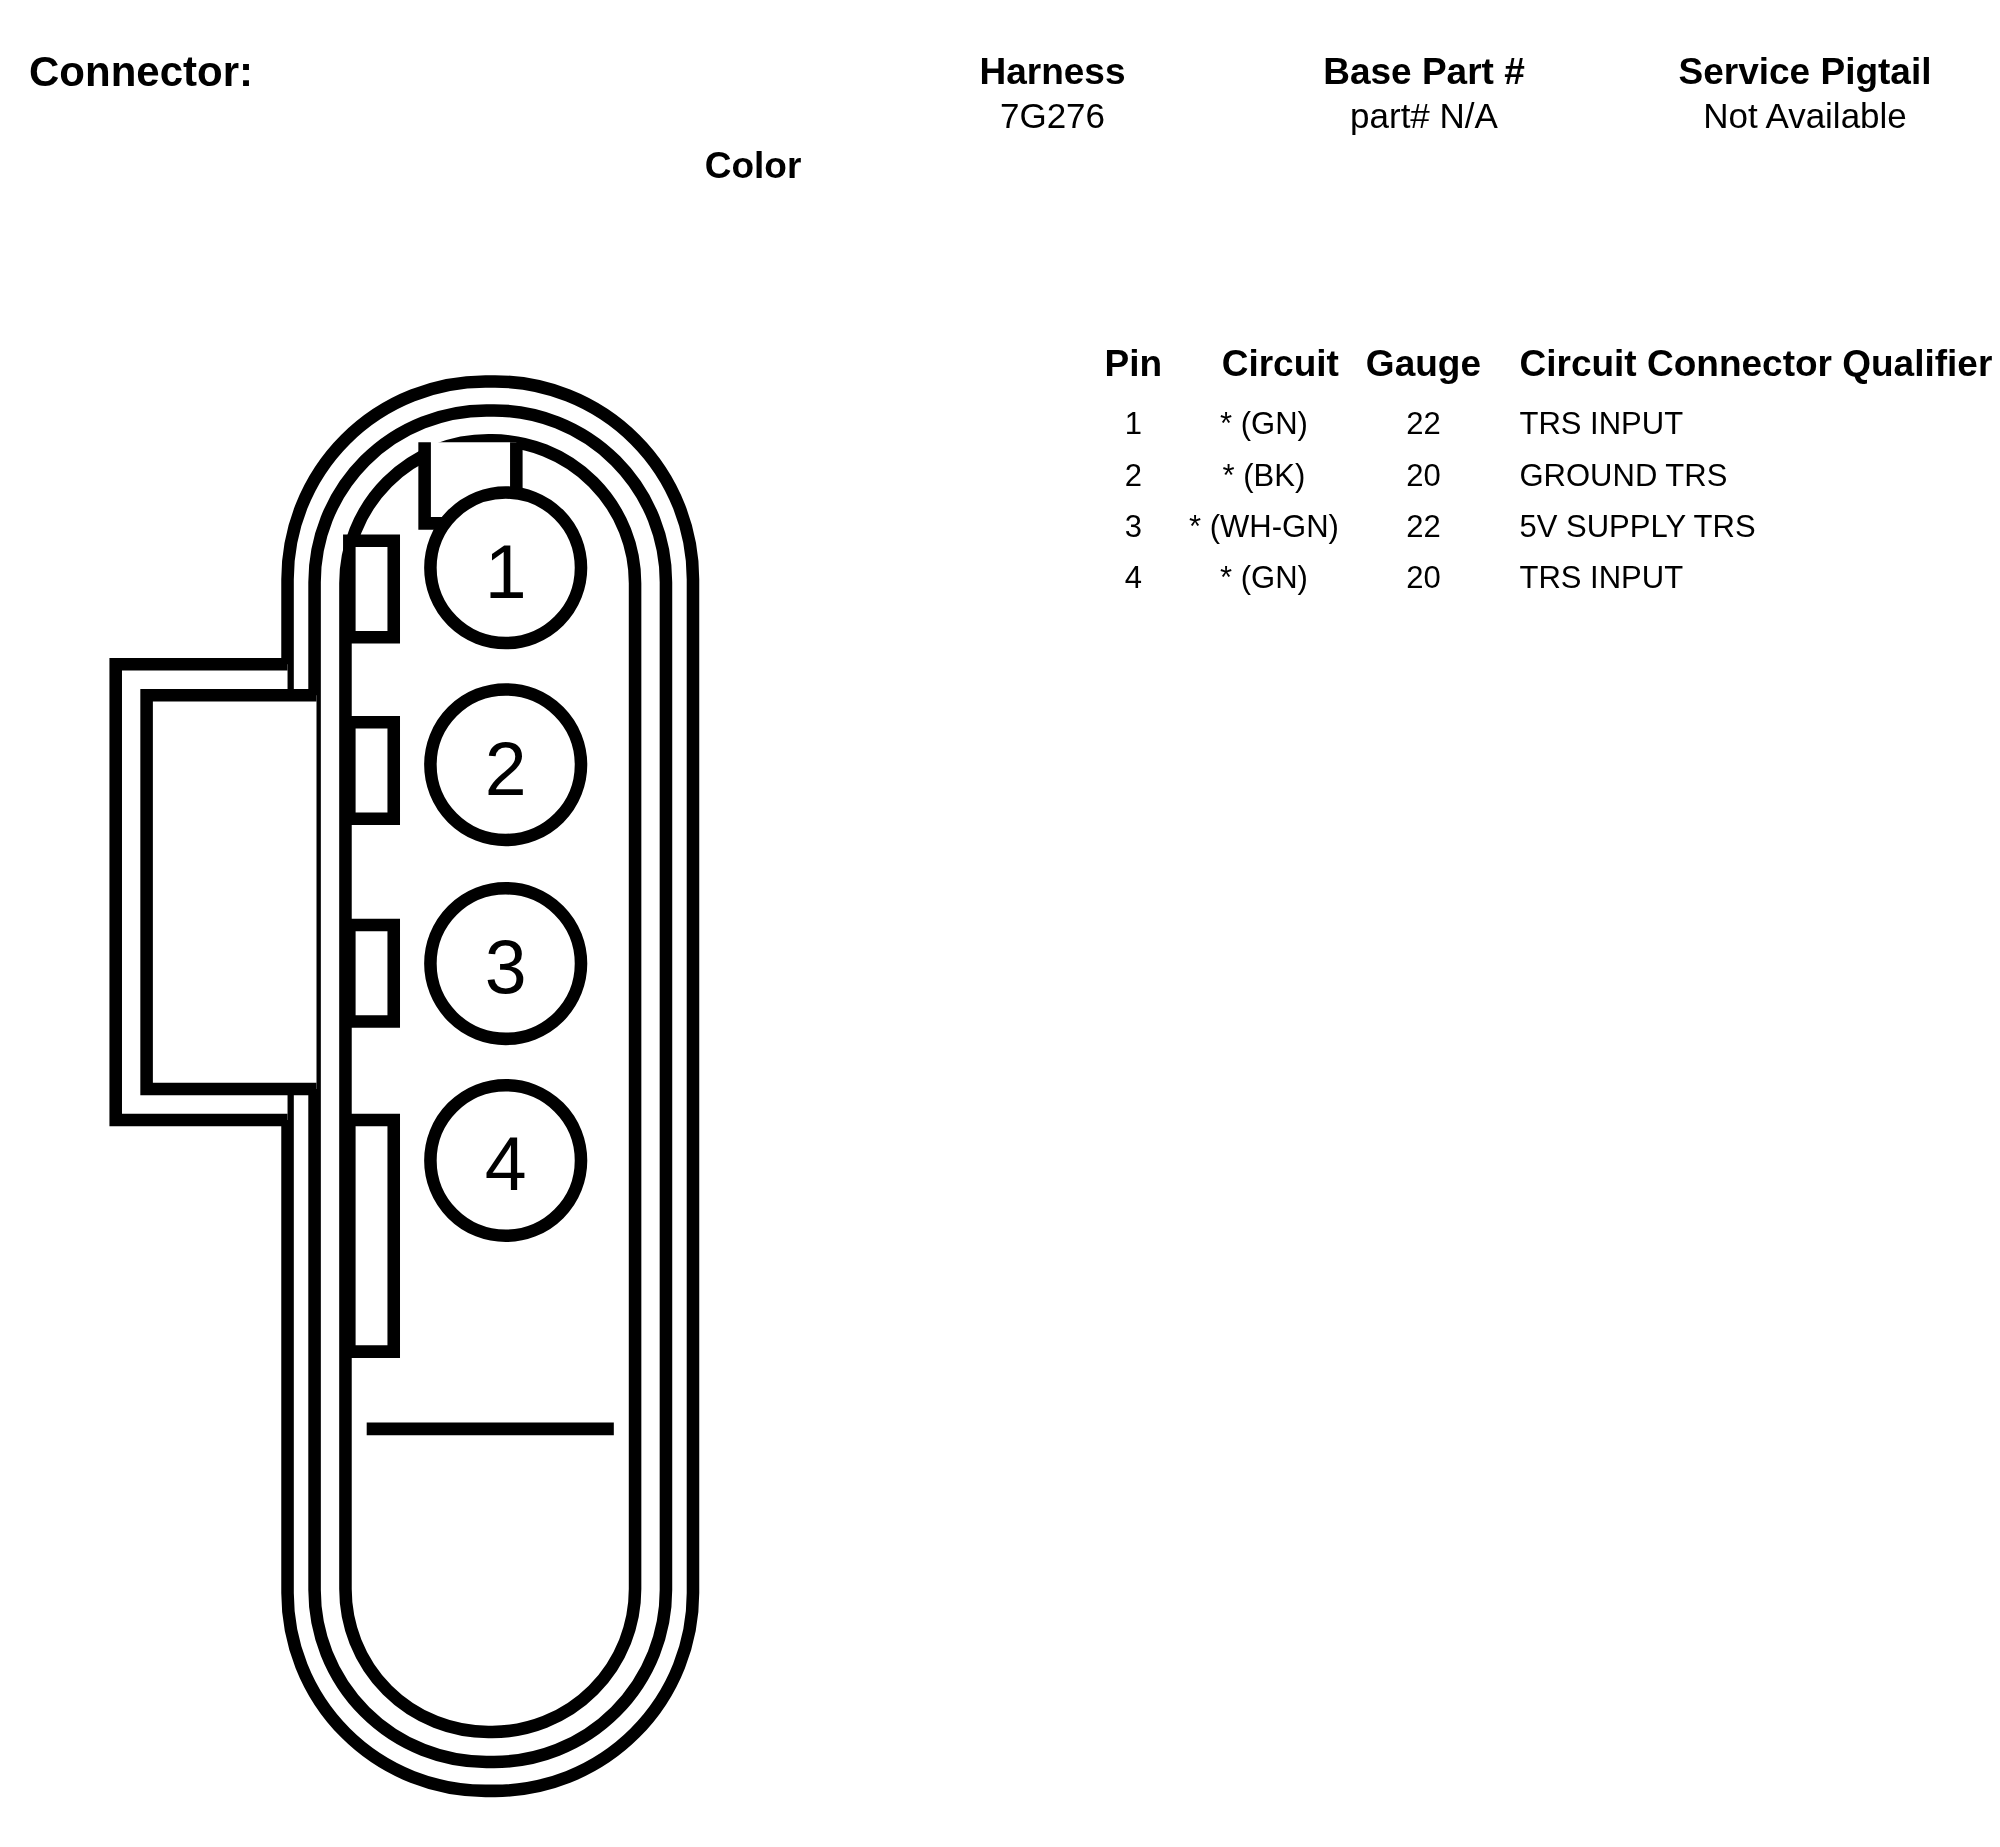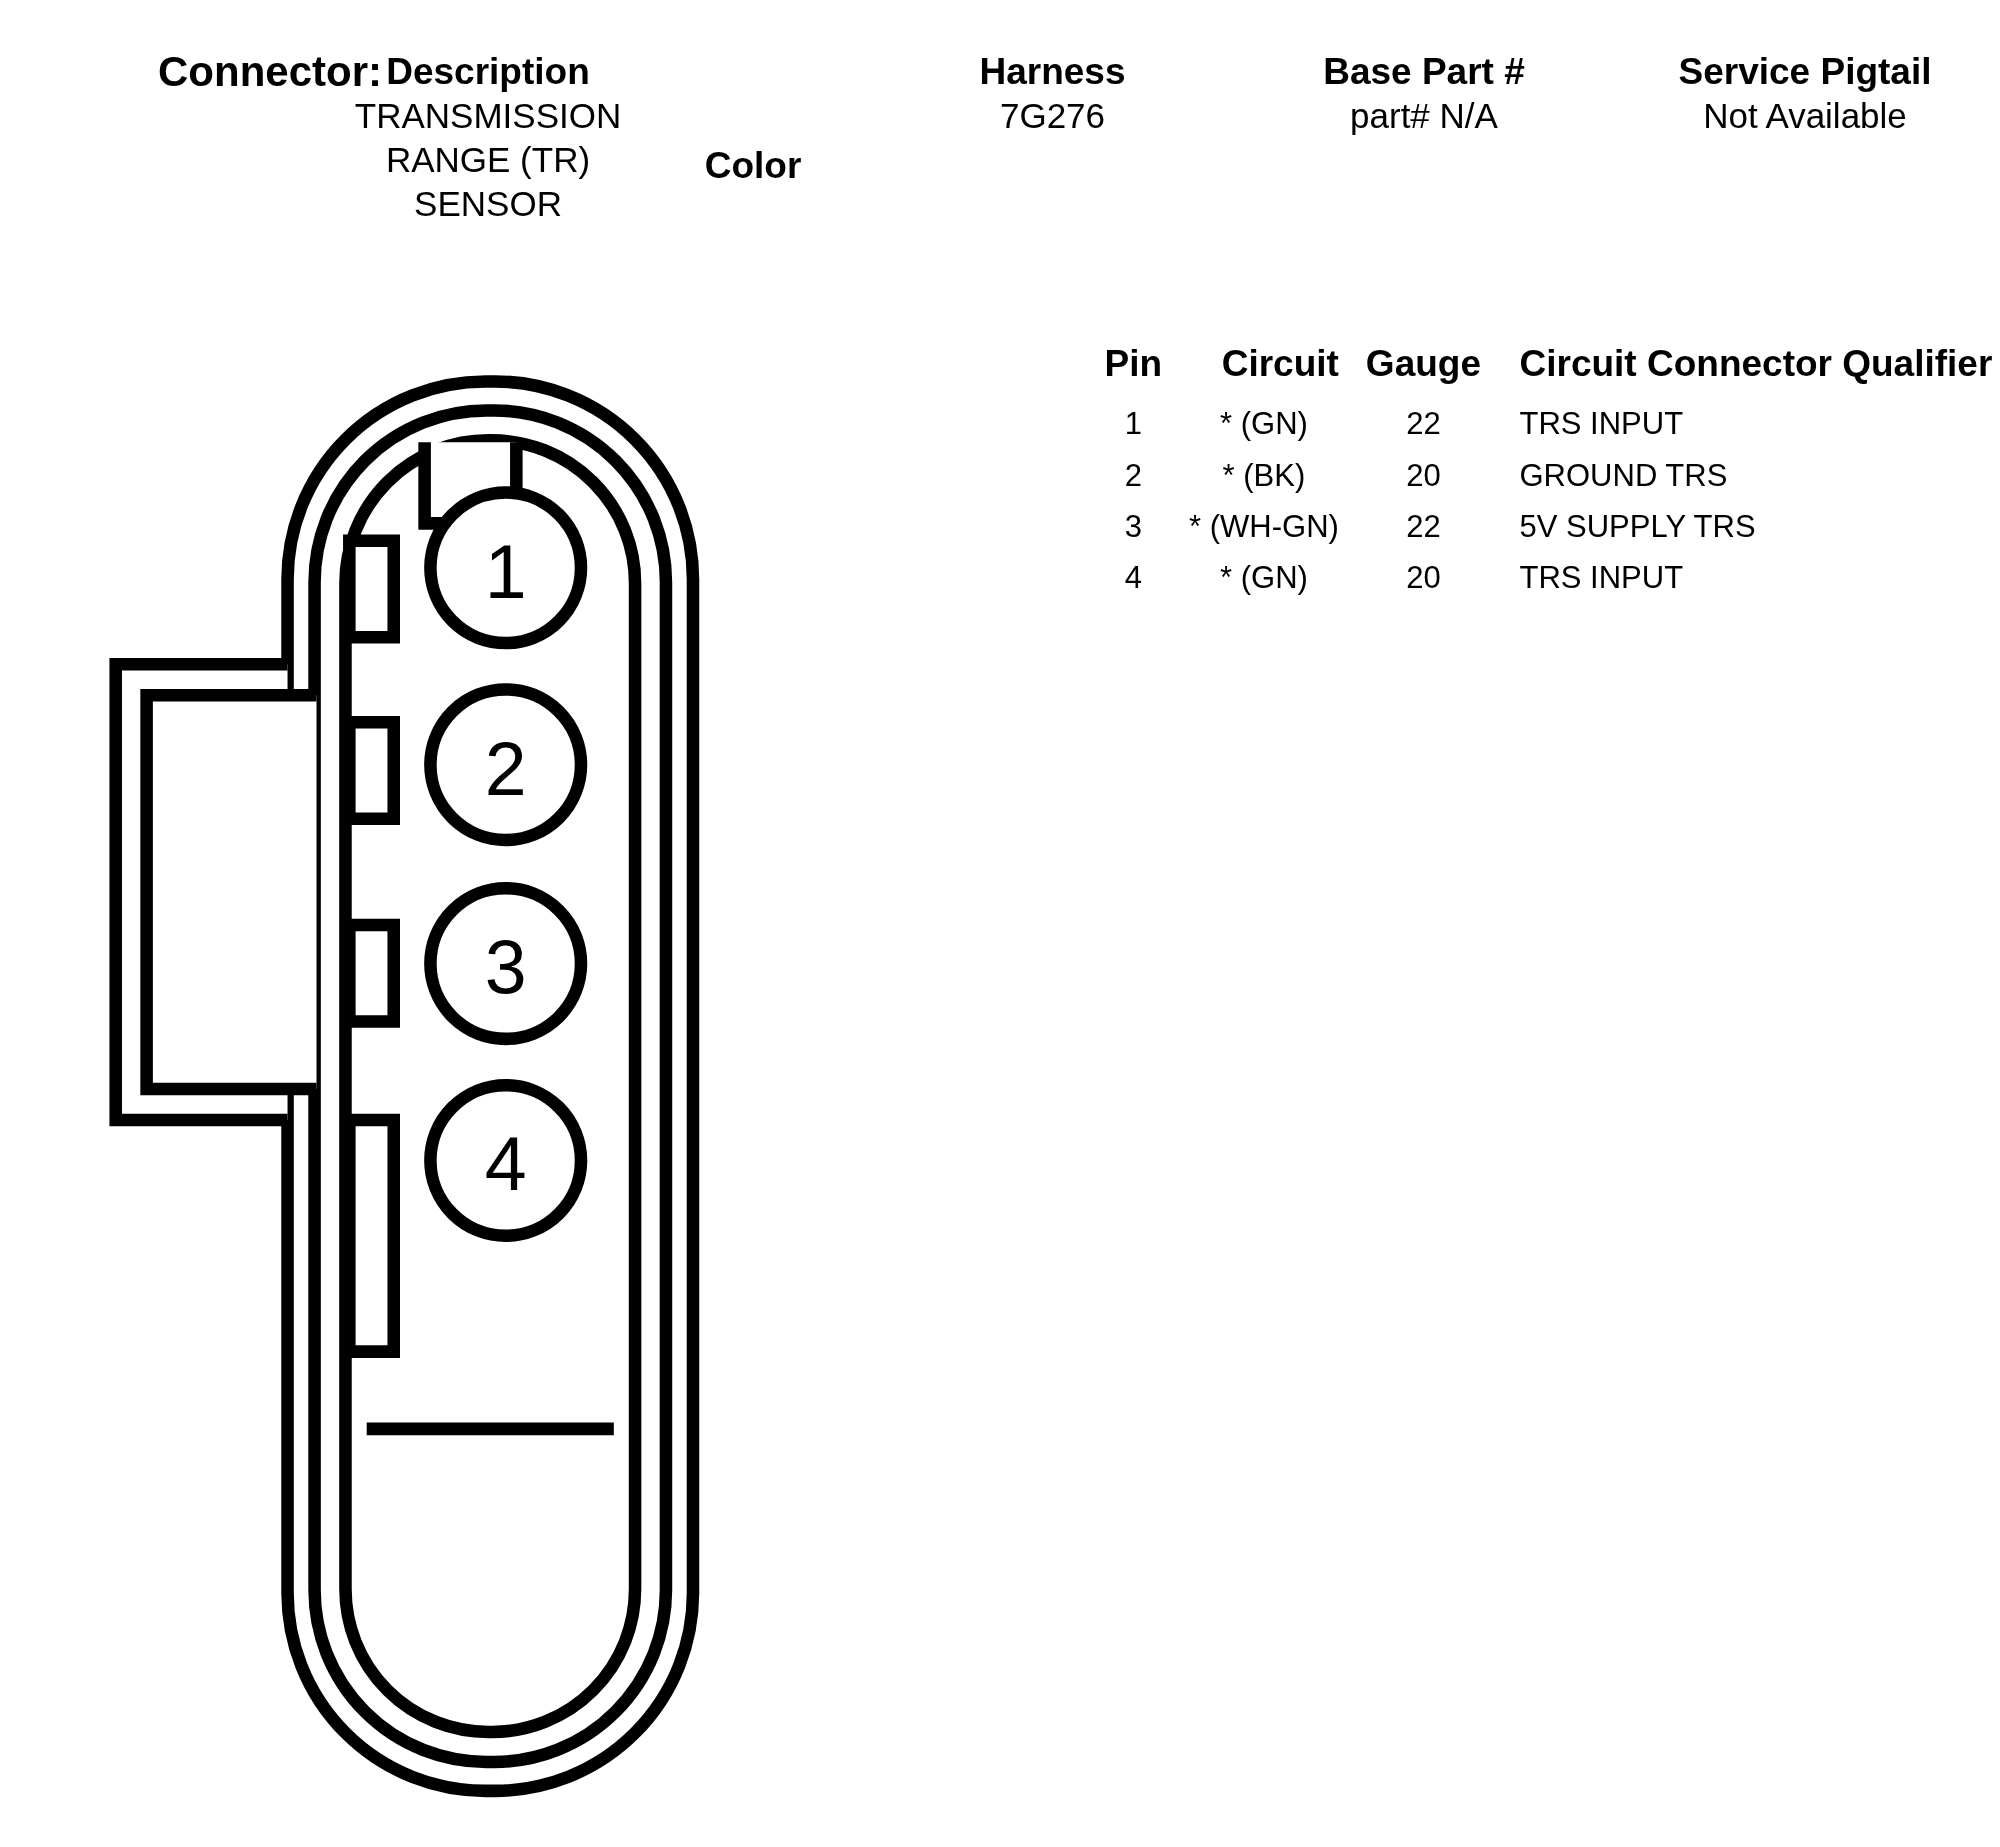--- a/index.html
+++ b/index.html
@@ -36,22 +36,21 @@
   }
   .hdr-value {
     font-size: 35px;
     line-height: 44px;
   }
 
   #connector-block {
     left: 29px;
     top: 46px;
     width: 309px;
-    text-align: right;
-    margin-left: 44px;
+    text-align: left;
   }
   #connector-block .hdr-title {
     font-size: 42px;
     line-height: 52px;
   }
   #connector-block .hdr-id {
     font-size: 42px;
     line-height: 52px;
     font-weight: bold;
   }
@@ -136,24 +135,20 @@
 </style>
 </head>
 <body>
 
 <div class="header">
 
   <div class="hdr-col" id="connector-block">
     <div class="hdr-title">Connector:</div>
   </div>
 
-  <div class="hdr-col" id="description-block">
-    <div class="hdr-title">Description</div>
-    <div class="hdr-value">TRANSMISSION RANGE (TR) SENSOR</div>
-  </div>
 
   <div class="hdr-col" id="color-block">
     <div class="hdr-title">Color</div>
     <div class="hdr-value"></div>
   </div>
 
   <div class="hdr-col" id="harness-block">
     <div class="hdr-title">Harness</div>
     <div class="hdr-value">7G276</div>
   </div>

